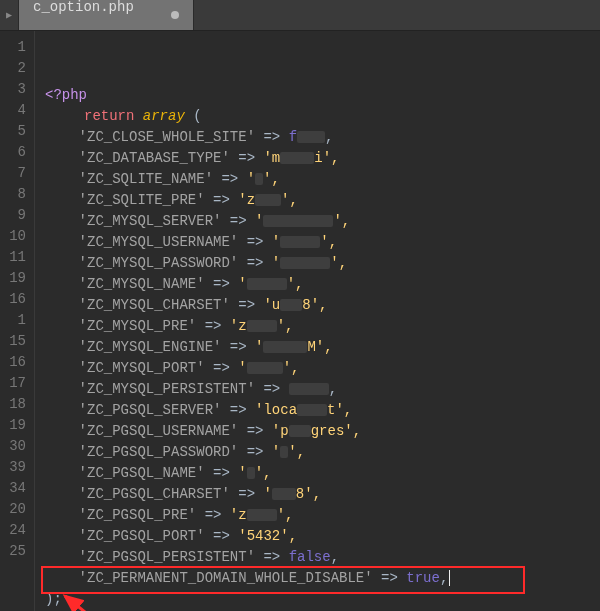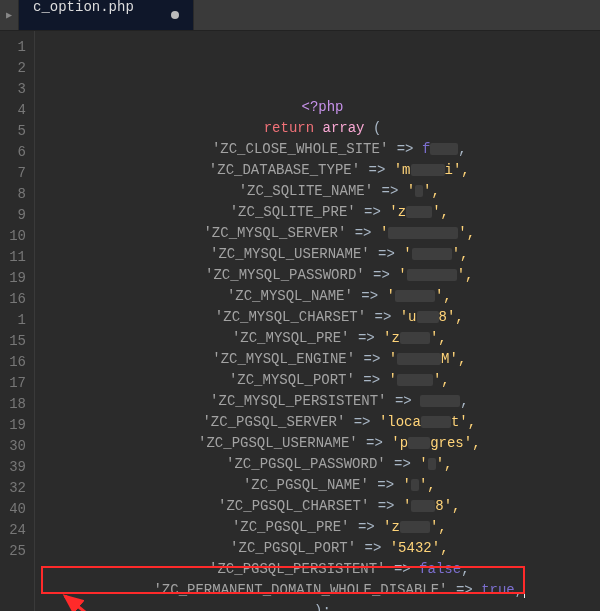--- a/index.html
+++ b/index.html
@@ -24,21 +24,21 @@
     width: 18px;
     background: #3a3a3a;
     border-right: 1px solid #2a2a2a;
     display:flex;
     align-items:center;
     justify-content:center;
     color:#888;
     font-size:10px;
   }
   .tab {
-    background: #0f172a;
+    background: #737373;
     color: #ddd;
     padding: 0 40px 16px 14px;
     display: flex;
     align-items: center;
     position: relative;
     min-width: 120px;
     border-right: 1px solid #2a2a2a;
   }
   .tab .dot {
     position: absolute;
@@ -58,35 +58,34 @@
   .gutter {
     background: #2b2b2b;
     color: #777;
     text-align: right;
     padding: 6px 8px 6px 4px;
     user-select: none;
     border-right: 1px solid #3a3a3a;
     min-width: 22px;
   }
   .code {
-    padding: 18px 0 6px 10px;
+    padding: 6px 0 6px 10px;
     white-space: pre;
     position: relative;
     flex: 1;
-    text-align: center;
   }
   .line {
     height: 21px;
     line-height: 21px;
   }
   .gutter .line { height:21px; line-height:21px;}
   
   .tk-tag   { color: #c792ea; }     
-  .tk-kw    { color: #f07178; }     
-  .tk-fn    { color: #f9a8d4; } 
+  .tk-kw    { color: #f07178; margin-left: 39px; }     
+  .tk-fn    { color: #eab308; font-style: italic; } 
   .tk-punc  { color: #a9b7c6; }     
   .tk-key   { color: #a3a3a3; }     
   .tk-str   { color: #ffd479; }     
   .tk-bool  { color: #7c6fcf; }     
   .tk-arrow { color: #a9b7c6; }     
   .smudge {
     display:inline-block;
     background:#3e3e3e;
     border-radius:2px;
     height:12px;
@@ -137,22 +136,22 @@
       <div class="line">19</div>
       <div class="line">16</div>
       <div class="line">1</div>
       <div class="line">15</div>
       <div class="line">16</div>
       <div class="line">17</div>
       <div class="line">18</div>
       <div class="line">19</div>
       <div class="line">30</div>
       <div class="line">39</div>
-      <div class="line">32</div>
-      <div class="line">40</div>
+      <div class="line">34</div>
+      <div class="line">20</div>
       <div class="line">24</div>
       <div class="line">25</div>
     </div>
   <div class="code" id="code">
     
   <div class="line"><span class="tk-tag">&lt;?php</span></div><div class="line"><span class="tk-kw">return </span><span class="tk-fn">array</span><span class="tk-punc"> (</span></div><div class="line">    <span class="tk-key">'ZC_CLOSE_WHOLE_SITE'</span><span class="tk-arrow"> =&gt; </span><span class="tk-bool">f</span><span class="smudge" style="width: 28px;"></span><span class="tk-punc">,</span></div><div class="line">    <span class="tk-key">'ZC_DATABASE_TYPE'</span><span class="tk-arrow"> =&gt; </span><span class="tk-str">'m</span><span class="smudge" style="width: 34px;"></span><span class="tk-str">i',</span></div><div class="line">    <span class="tk-key">'ZC_SQLITE_NAME'</span><span class="tk-arrow"> =&gt; </span><span class="tk-str">'</span><span class="smudge" style="width: 8px;"></span><span class="tk-str">',</span></div><div class="line">    <span class="tk-key">'ZC_SQLITE_PRE'</span><span class="tk-arrow"> =&gt; </span><span class="tk-str">'z</span><span class="smudge" style="width: 26px;"></span><span class="tk-str">',</span></div><div class="line">    <span class="tk-key">'ZC_MYSQL_SERVER'</span><span class="tk-arrow"> =&gt; </span><span class="tk-str">'</span><span class="smudge" style="width: 70px;"></span><span class="tk-str">',</span></div><div class="line">    <span class="tk-key">'ZC_MYSQL_USERNAME'</span><span class="tk-arrow"> =&gt; </span><span class="tk-str">'</span><span class="smudge" style="width: 40px;"></span><span class="tk-str">',</span></div><div class="line">    <span class="tk-key">'ZC_MYSQL_PASSWORD'</span><span class="tk-arrow"> =&gt; </span><span class="tk-str">'</span><span class="smudge" style="width: 50px;"></span><span class="tk-str">',</span></div><div class="line">    <span class="tk-key">'ZC_MYSQL_NAME'</span><span class="tk-arrow"> =&gt; </span><span class="tk-str">'</span><span class="smudge" style="width: 40px;"></span><span class="tk-str">',</span></div><div class="line">    <span class="tk-key">'ZC_MYSQL_CHARSET'</span><span class="tk-arrow"> =&gt; </span><span class="tk-str">'u</span><span class="smudge" style="width: 22px;"></span><span class="tk-str">8',</span></div><div class="line">    <span class="tk-key">'ZC_MYSQL_PRE'</span><span class="tk-arrow"> =&gt; </span><span class="tk-str">'z</span><span class="smudge" style="width: 30px;"></span><span class="tk-str">',</span></div><div class="line">    <span class="tk-key">'ZC_MYSQL_ENGINE'</span><span class="tk-arrow"> =&gt; </span><span class="tk-str">'</span><span class="smudge" style="width: 44px;"></span><span class="tk-str">M',</span></div><div class="line">    <span class="tk-key">'ZC_MYSQL_PORT'</span><span class="tk-arrow"> =&gt; </span><span class="tk-str">'</span><span class="smudge" style="width: 36px;"></span><span class="tk-str">',</span></div><div class="line">    <span class="tk-key">'ZC_MYSQL_PERSISTENT'</span><span class="tk-arrow"> =&gt; </span><span class="smudge" style="width: 40px;"></span><span class="tk-punc">,</span></div><div class="line">    <span class="tk-key">'ZC_PGSQL_SERVER'</span><span class="tk-arrow"> =&gt; </span><span class="tk-str">'loca</span><span class="smudge" style="width: 30px;"></span><span class="tk-str">t',</span></div><div class="line">    <span class="tk-key">'ZC_PGSQL_USERNAME'</span><span class="tk-arrow"> =&gt; </span><span class="tk-str">'p</span><span class="smudge" style="width: 22px;"></span><span class="tk-str">gres',</span></div><div class="line">    <span class="tk-key">'ZC_PGSQL_PASSWORD'</span><span class="tk-arrow"> =&gt; </span><span class="tk-str">'</span><span class="smudge" style="width: 8px;"></span><span class="tk-str">',</span></div><div class="line">    <span class="tk-key">'ZC_PGSQL_NAME'</span><span class="tk-arrow"> =&gt; </span><span class="tk-str">'</span><span class="smudge" style="width: 8px;"></span><span class="tk-str">',</span></div><div class="line">    <span class="tk-key">'ZC_PGSQL_CHARSET'</span><span class="tk-arrow"> =&gt; </span><span class="tk-str">'</span><span class="smudge" style="width: 24px;"></span><span class="tk-str">8',</span></div><div class="line">    <span class="tk-key">'ZC_PGSQL_PRE'</span><span class="tk-arrow"> =&gt; </span><span class="tk-str">'z</span><span class="smudge" style="width: 30px;"></span><span class="tk-str">',</span></div><div class="line">    <span class="tk-key">'ZC_PGSQL_PORT'</span><span class="tk-arrow"> =&gt; </span><span class="tk-str">'5432',</span></div><div class="line">    <span class="tk-key">'ZC_PGSQL_PERSISTENT'</span><span class="tk-arrow"> =&gt; </span><span class="tk-bool">false</span><span class="tk-punc">,</span></div><div class="line">    <span class="tk-key">'ZC_PERMANENT_DOMAIN_WHOLE_DISABLE'</span><span class="tk-arrow"> =&gt; </span><span class="tk-bool">true</span><span class="tk-punc">,</span><span class="cursor"></span></div><div class="line"><span class="tk-punc">);</span></div><div class="highlight-box" style="left: 6px; top: 535px; width: 480px; height: 24px;"></div><svg class="arrow-svg" width="120" height="80" style="left: 0px; top: 553px;">
         <defs>
           <marker id="ah" markerWidth="10" markerHeight="10" refX="6" refY="3" orient="auto">
             <path d="M0,0 L7,3 L0,6 Z" fill="#ff2a2a"></path>
           </marker>

